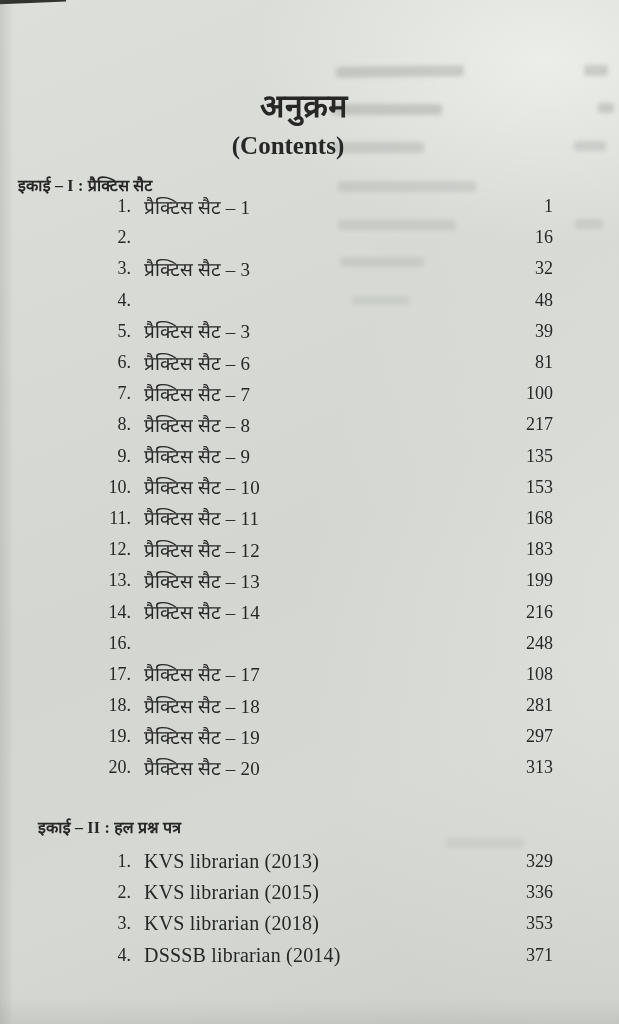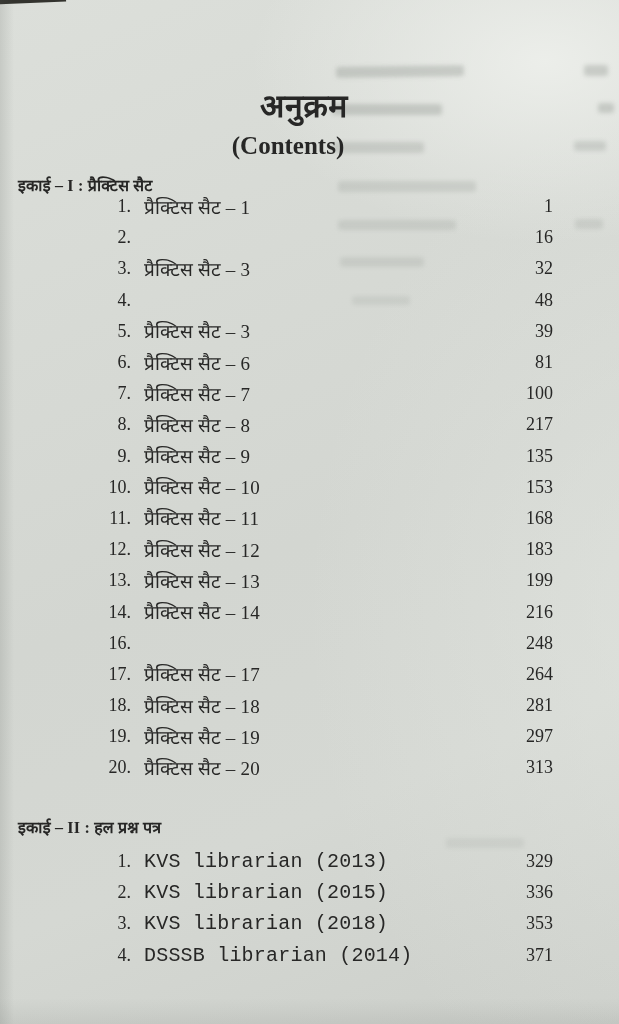--- a/index.html
+++ b/index.html
@@ -67,21 +67,21 @@
   }
   .section-header {
     position: absolute;
     left: 18px;
     font-size: 16px;
     font-weight: 600;
     line-height: 26px;
     letter-spacing: .2px;
   }
   .section-header.s1 { top: 173px; }
-  .section-header.s2 { top: 815px; }
+  .section-header.s2 { top: 815px; margin-left: 20px; }
   .toc-list {
     position: absolute;
     left: 0;
     width: 619px;
   }
   .toc-list.s1 { top: 191px; }
   .toc-list.s2 { top: 846px; }
   .toc-row {
     display: flex;
     align-items: center;
@@ -94,21 +94,21 @@
     text-align: right;
     font-size: 18px;
     flex: 0 0 auto;
   }
   .toc-title {
     margin-left: 13px;
     font-size: 19px;
     letter-spacing: .2px;
     white-space: nowrap;
   }
-  .toc-list.s2 .toc-title { font-size: 20px; font-family: Liberation Mono, monospace; }
+  .toc-list.s2 .toc-title { font-size: 20px; }
   .toc-page {
     margin-left: auto;
     font-size: 18px;
     text-align: right;
   }
 </style>
 </head>
 <body>
 
 <div class="page">
@@ -205,21 +205,21 @@
         <span class="toc-title">प्रैक्टिस सैट – 14</span>
         <span class="toc-page">216</span>
       </div>
       <div class="toc-row">
         <span class="toc-num">16.</span>
         <span class="toc-page">248</span>
       </div>
       <div class="toc-row">
         <span class="toc-num">17.</span>
         <span class="toc-title">प्रैक्टिस सैट – 17</span>
-        <span class="toc-page">264</span>
+        <span class="toc-page">108</span>
       </div>
       <div class="toc-row">
         <span class="toc-num">18.</span>
         <span class="toc-title">प्रैक्टिस सैट – 18</span>
         <span class="toc-page">281</span>
       </div>
       <div class="toc-row">
         <span class="toc-num">19.</span>
         <span class="toc-title">प्रैक्टिस सैट – 19</span>
         <span class="toc-page">297</span>

